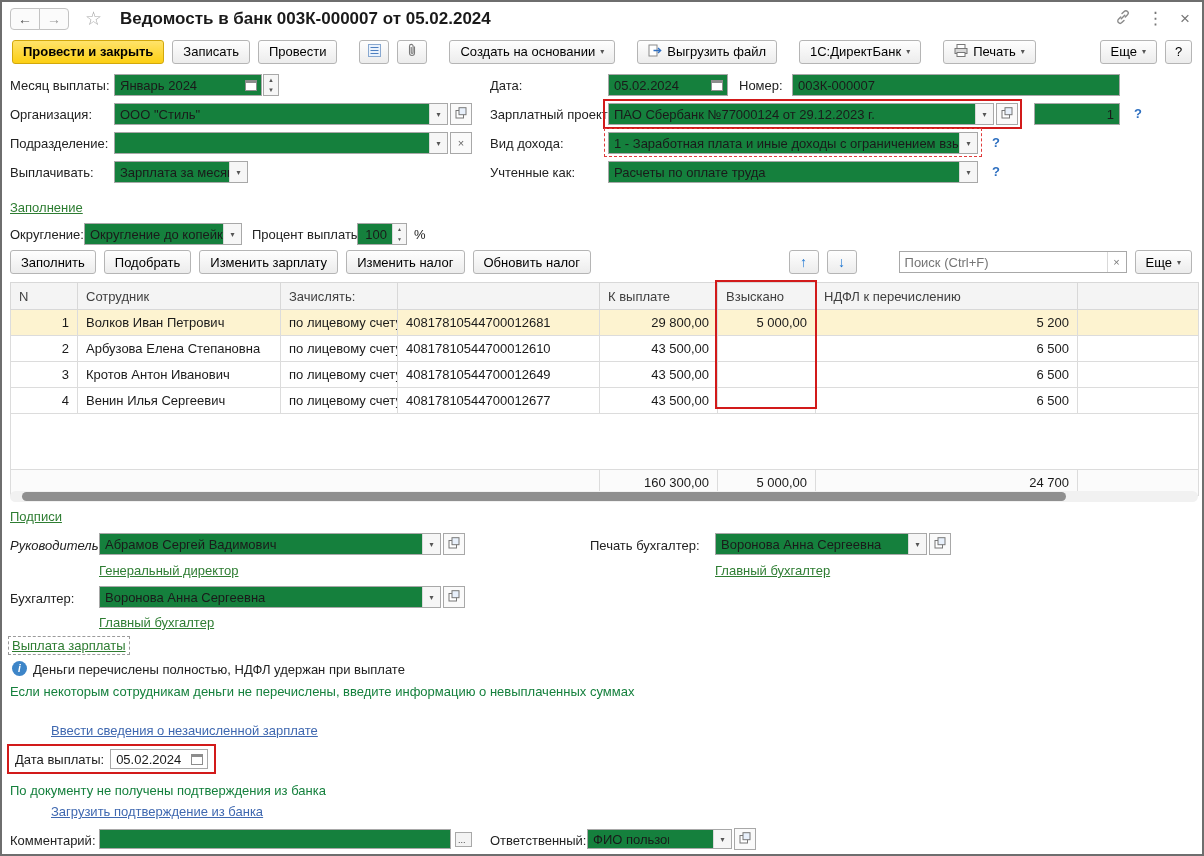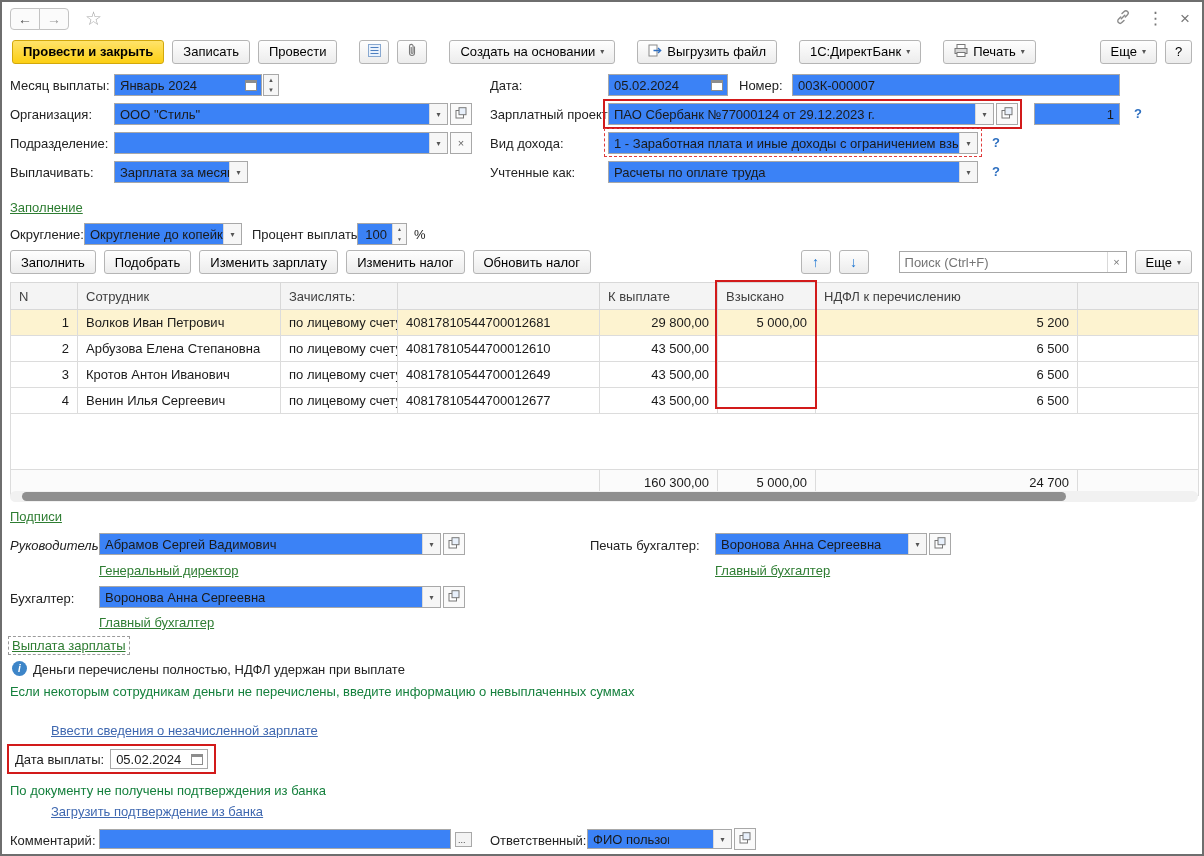--- a/index.html
+++ b/index.html
@@ -23,21 +23,21 @@
   .btn{display:inline-flex;align-items:center;gap:5px;height:24px;padding:0 10px;
        background:linear-gradient(#fefefe,#ececec);border:1px solid #b5b5b5;border-radius:3px;
        font-size:13px;white-space:nowrap;box-sizing:border-box;cursor:pointer;}
   .btn-y{background:linear-gradient(#ffe36b,#fccf13);border-color:#d2a80c;font-weight:bold;}
   .btn-ico{width:30px;padding:0;justify-content:center;}
   .caret{font-size:8px;color:#555;}
   .gap{margin-left:14px;}
   .qbtn{width:27px;}
   
   .lbl{position:absolute;white-space:nowrap;color:#222;}
-  .fld{position:absolute;height:22px;border:1px solid #a8a8a8;background:#3b82f6;display:flex;
+  .fld{position:absolute;height:22px;border:1px solid #a8a8a8;background:#15803d;display:flex;
        align-items:center;box-sizing:border-box;}
   .fld .v{flex:1;padding:0 5px;white-space:nowrap;overflow:hidden;}
   .fld .v.num{text-align:right;}
   .dd{width:17px;align-self:stretch;border-left:1px solid #d9d9d9;background:#f6f6f6;color:#555;
       font-size:8px;display:flex;align-items:center;justify-content:center;cursor:pointer;}
   .cal{width:12px;height:11px;border:1px solid #8d8d8d;border-top-width:3px;background:#fff;
        box-sizing:border-box;margin-right:4px;flex:0 0 auto;}
   .mini{position:absolute;width:22px;height:22px;border:1px solid #a8a8a8;background:#fafafa;
         display:flex;align-items:center;justify-content:center;box-sizing:border-box;cursor:pointer;
         color:#666;}
@@ -91,20 +91,21 @@
 <div class="page">
 
   <div class="titlebar">
     <div class="navbtn first">
         <span>←</span>
       </div>
     <div class="navbtn second">
         <span>→</span>
       </div>
     <span class="star">☆</span>
+    <span class="wtitle">Ведомость в банк 003К-000007 от 05.02.2024</span>
     <div class="tb-right">
       <span class="tb-ico">
         <svg width="16" height="16" viewBox="0 0 16 16">
             <path d="M6.3 9.7 L9.7 6.3 M7 4.6 L9.2 2.4 a2.3 2.3 0 0 1 3.3 3.3 L10.3 7.9 M9 11.4 L6.8 13.6 a2.3 2.3 0 0 1 -3.3 -3.3 L5.7 8.1" fill="none" stroke="#8a8a8a" stroke-width="1.4" stroke-linecap="round"></path>
           </svg>
       </span>
       <span class="tb-ico">⋮</span>
       <span class="tb-ico">×</span>
     </div>
   </div>
@@ -257,21 +258,21 @@
     <button class="btn">Подобрать</button>
     <button class="btn">Изменить зарплату</button>
     <button class="btn">Изменить налог</button>
     <button class="btn">Обновить налог</button>
     <button class="btn arrowbtn" style="margin-left:auto;">
         <span>↑</span>
       </button>
     <button class="btn arrowbtn">
         <span>↓</span>
       </button>
-    <div class="search" style="margin-left:22px;">
+    <div class="search" style="margin-left:34px;">
       <input type="text" readonly="" placeholder="Поиск (Ctrl+F)" style="">
       <span class="sx">×</span>
     </div>
     <button class="btn">
       <span>Еще</span>
       <span class="caret">▾</span>
     </button>
   </div>
 
   <table class="tbl">

